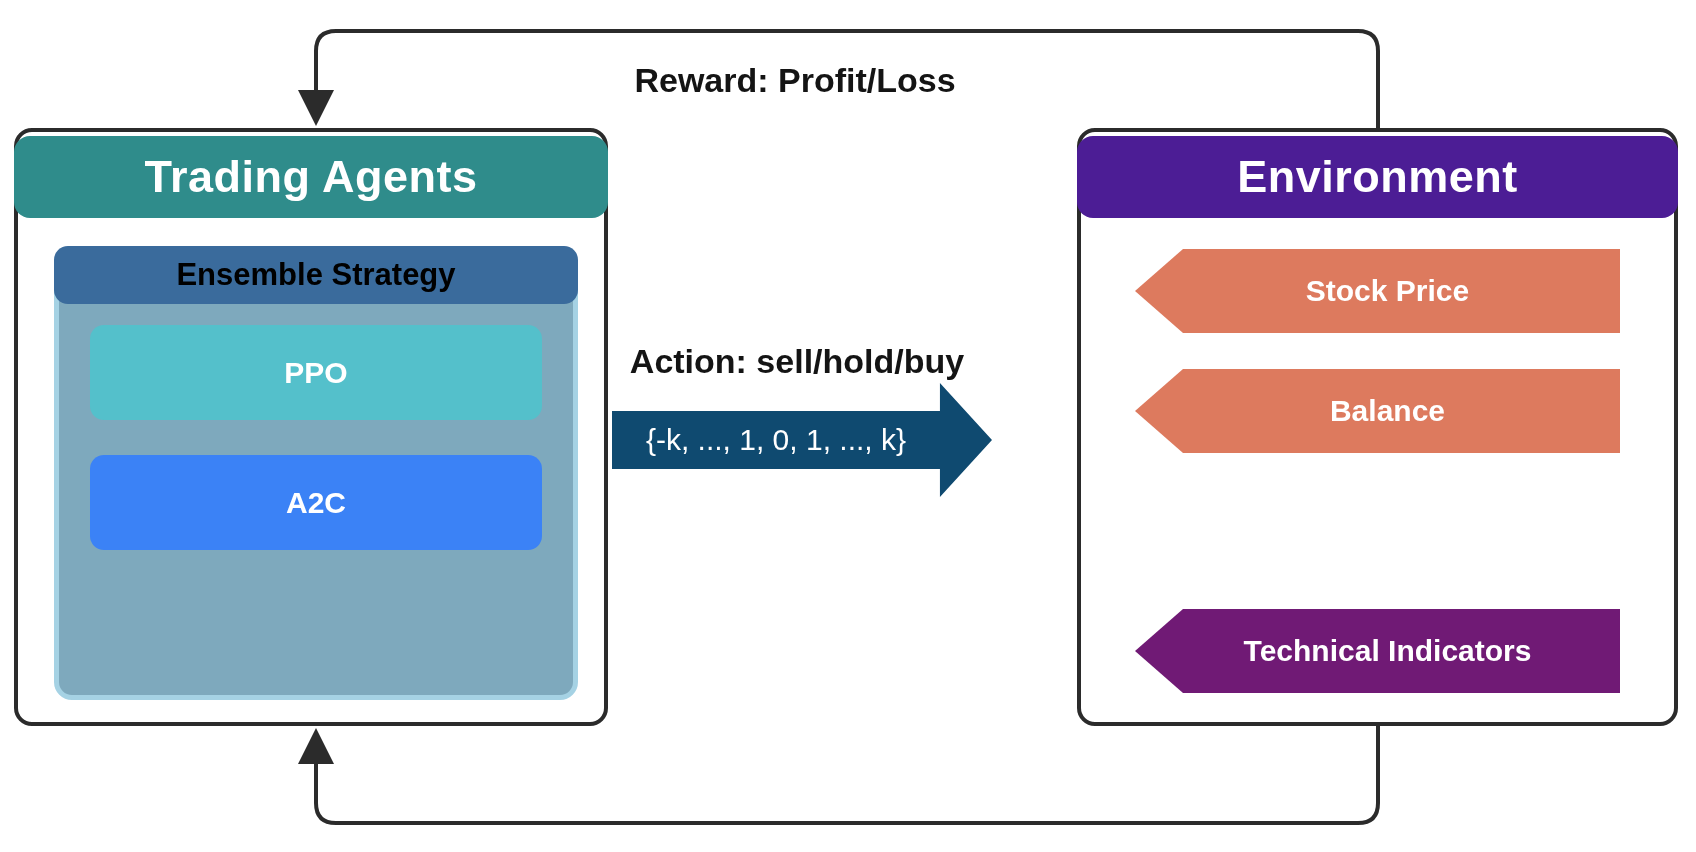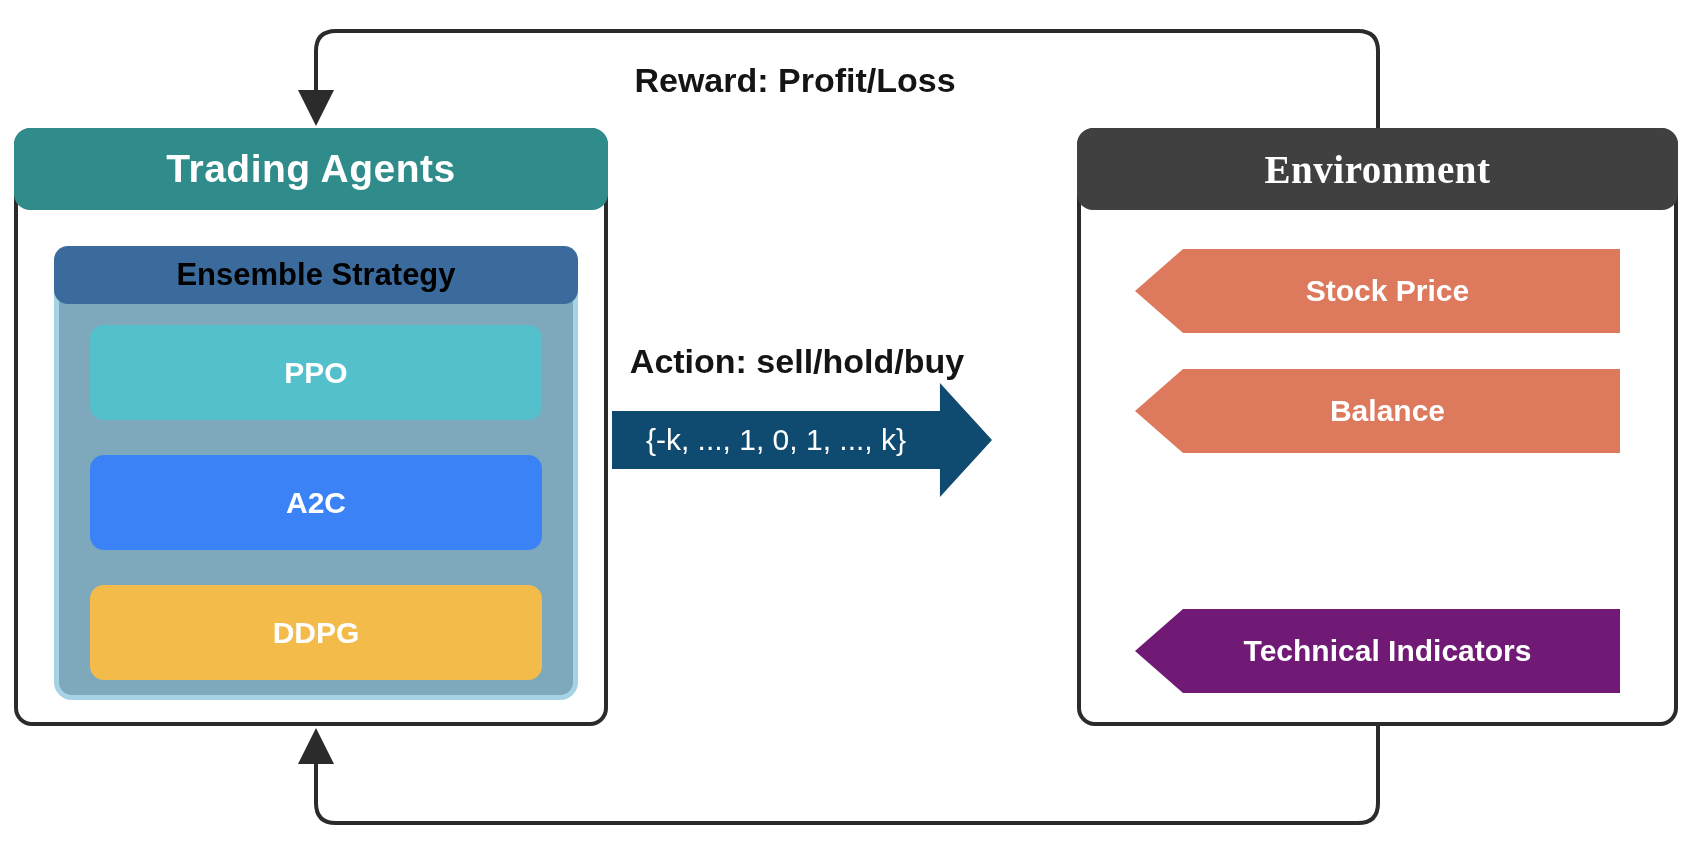--- a/index.html
+++ b/index.html
@@ -7,23 +7,23 @@
     position:relative;width:1696px;height:852px;overflow:hidden;background:#ffffff;
     font-family:"Liberation Sans","DejaVu Sans",sans-serif;
   }
   
   .big-box{
     position:absolute;top:128px;width:594px;height:598px;
     background:#ffffff;border:4px solid #2b2b2b;border-radius:18px;
     box-sizing:border-box;z-index:2;
   }
   .box-header{
-    position:absolute;top:128px;height:82px;border-radius:16px;
+    position:absolute;top:136px;height:82px;border-radius:16px;
     display:flex;align-items:center;justify-content:center;
-    color:#ffffff;font-size:39px;font-weight:600;z-index:4;letter-spacing:0.5px;
+    color:#ffffff;font-size:45px;font-weight:600;z-index:4;letter-spacing:0.5px;
   }
   
   .ensemble{
     position:absolute;left:54px;top:246px;width:524px;height:454px;
     border-radius:18px;border:5px solid #a5d2e4;box-sizing:border-box;z-index:3;
   }
   .ensemble-header{
     position:absolute;left:54px;top:246px;width:524px;height:58px;
     border-radius:14px;display:flex;align-items:center;justify-content:center;
     color:#000000;font-size:31px;font-weight:600;z-index:5;
@@ -81,26 +81,23 @@
   <div class="ensemble-header" style="background: rgb(58, 107, 156);">
     <span>Ensemble Strategy</span>
   </div>
 
   <div class="agent-box" style="top: 325px; background: rgb(84, 192, 203);">
     <span>PPO</span>
   </div>
   <div class="agent-box" style="top: 455px; background: #3b82f6;">
     <span>A2C</span>
   </div>
-  <div class="agent-box" style="top: 585px; background: rgb(243, 187, 74);">
-    <span>DDPG</span>
-  </div>
 
   <div class="big-box" style="left:1077px;width:601px;"></div>
-  <div class="box-header" style="left: 1077px; width: 601px; background: #404040; font-family: Liberation Serif, serif;">
+  <div class="box-header" style="left: 1077px; width: 601px; background: #4c1d95;">
     <span>Environment</span>
   </div>
 
   <div class="env-item" style="top: 249px; background: rgb(221, 122, 94);">
     <span>Stock Price</span>
   </div>
   <div class="env-item" style="top: 369px; background: rgb(221, 122, 94);">
     <span>Balance</span>
   </div>
   <div class="env-item" style="top: 609px; background: #701a75;">

